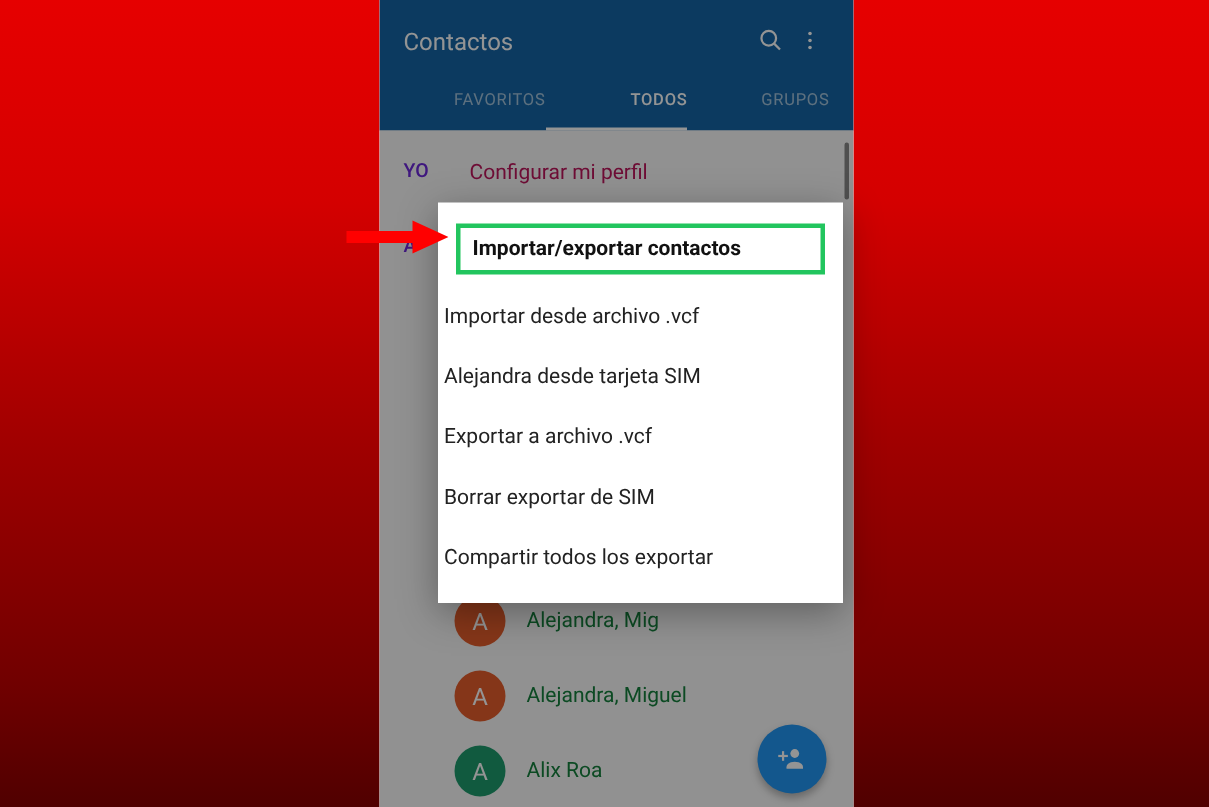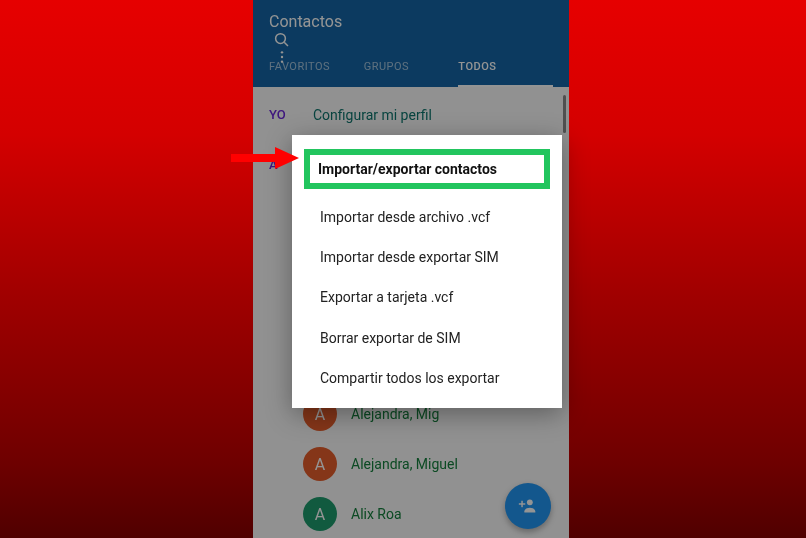--- a/index.html
+++ b/index.html
@@ -25,32 +25,32 @@
       background: rgba(0,0,0,0.42);
       pointer-events: none;
     }
     .app-bar {
       background: #1565a5;
       color: #fff;
       padding: 12px 16px 0 16px;
     }
     .app-bar-top {
       display: flex;
+      align-items: center;
       height: 30px;
-      flex-direction: column;
     }
     .app-title { font-size: 16px; font-weight: 400; flex:1; }
     .icon-btn { width: 26px; display:flex; align-items:center; justify-content:center; cursor:pointer; }
     .tabs {
       display: flex;
       margin-top: 8px;
     }
     .tab {
       flex: 1;
-      text-align: left;
+      text-align: right;
       font-size: 11px;
       letter-spacing: 0.5px;
       padding: 10px 0 12px 0;
       color: rgba(255,255,255,0.6);
       cursor: pointer;
     }
     .tab.active { color: #fff; border-bottom: 2.5px solid #fff; font-weight:500;}
     .content {
       background: #fafafa;
       height: 460px;
@@ -62,21 +62,21 @@
       color: #6d28d9;
       font-weight: 500;
       position: absolute;
       left: 16px;
     }
     .profile-row {
       position: absolute;
       top: 20px;
       left: 60px;
       font-size: 14px;
-      color: #0f766e;
+      color: #be185d;
     }
     .yo-label { top: 20px; }
     .a-label { top: 70px; }
     .contact-row {
       position: absolute;
       left: 50px;
       display: flex;
       align-items: center;
       gap: 14px;
     }
@@ -112,27 +112,27 @@
       top: 135px;
       width: 270px;
       background: #fff;
       box-shadow: 0 6px 24px rgba(0,0,0,0.35);
       padding: 10px 0 10px 0;
       z-index: 50;
     }
     .menu-title {
       margin: 4px 12px 8px 12px;
       padding: 6px 8px;
-      border: 6px solid #22c55e;
+      border: 3px solid #22c55e;
       font-size: 14px;
       font-weight: 700;
       color: #111;
     }
     .menu-item {
-      padding: 11px 28px;
+      padding: 11px 4px;
       font-size: 14px;
       color: #222;
       cursor: pointer;
       line-height: 1.3;
     }
     .arrow {
       position: absolute;
       left: 229px;
       top: 143px;
       z-index: 60;
@@ -165,22 +165,22 @@
       <div class="icon-btn">
         <svg width="16" height="16" viewBox="0 0 24 24" fill="#fff">
             <circle cx="12" cy="5" r="1.8"></circle>
             <circle cx="12" cy="12" r="1.8"></circle>
             <circle cx="12" cy="19" r="1.8"></circle>
           </svg>
       </div>
     </div>
     <div class="tabs">
       <div class="tab">FAVORITOS</div>
+      <div class="tab active">TODOS</div>
       <div class="tab">GRUPOS</div>
-      <div class="tab active">TODOS</div>
     </div>
   </div>
 
   <div class="content">
     <div class="scrollhint"></div>
     <span class="section-label yo-label">YO</span>
     <div class="profile-row">Configurar mi perfil</div>
 
     <span class="section-label a-label">A</span>
 
@@ -206,22 +206,22 @@
       </svg>
     </div>
   </div>
 
   <div class="overlay"></div>
 </div>
 
 <div class="menu-popup">
   <div class="menu-title">Importar/exportar contactos</div>
   <div class="menu-item">Importar desde archivo .vcf</div>
-  <div class="menu-item">Importar desde exportar SIM</div>
-  <div class="menu-item">Exportar a tarjeta .vcf</div>
+  <div class="menu-item">Alejandra desde tarjeta SIM</div>
+  <div class="menu-item">Exportar a archivo .vcf</div>
   <div class="menu-item">Borrar exportar de SIM</div>
   <div class="menu-item">Compartir todos los exportar</div>
 </div>
 
 <svg class="arrow" width="70" height="30">
   <line x1="2" y1="15" x2="50" y2="15" stroke="#ff0000" stroke-width="8"></line>
   <polygon points="46,4 70,15 46,26" fill="#ff0000"></polygon>
 </svg>
 
 </body></html>

